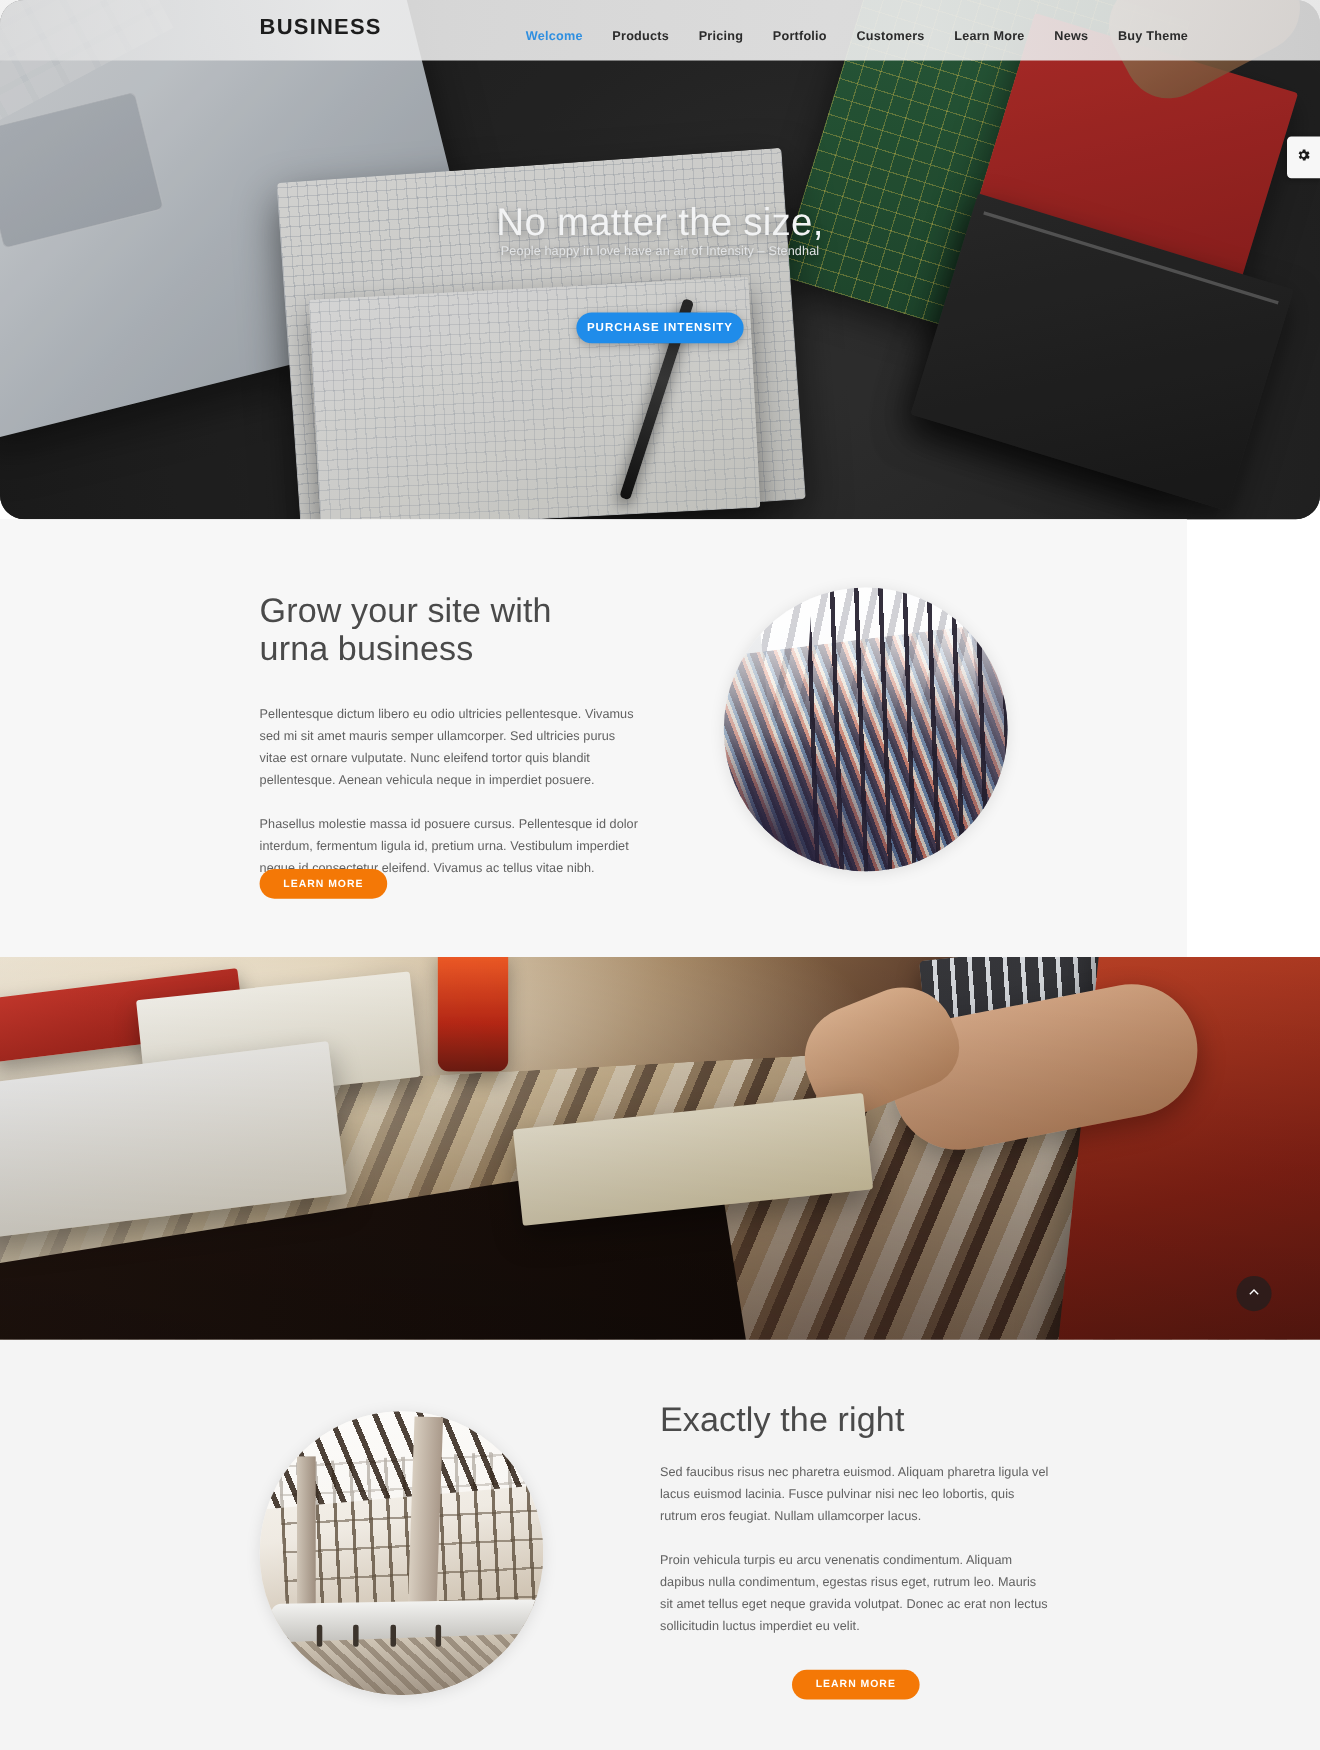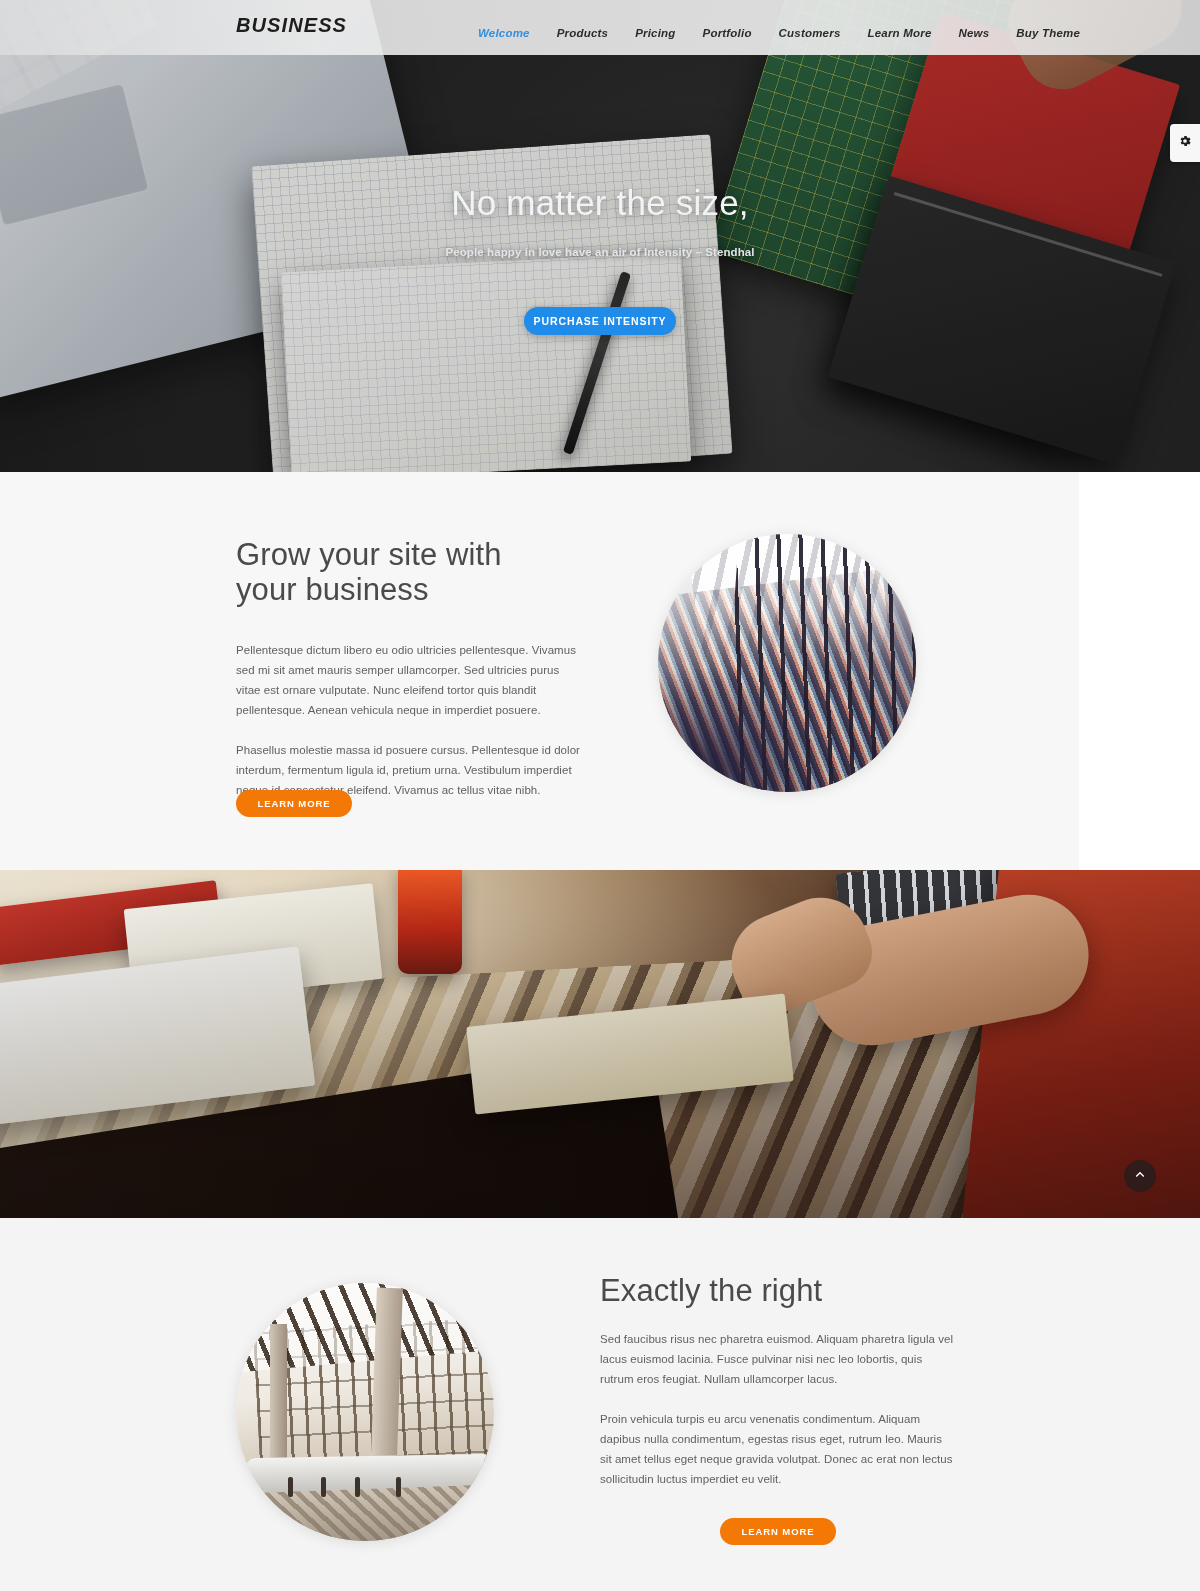--- a/index.html
+++ b/index.html
@@ -10,21 +10,21 @@
     font-family:"Liberation Sans", sans-serif;
     color:#444;
     -webkit-font-smoothing:antialiased;
   }
 
   
   .site-header{
     position:absolute; top:0; left:0; width:1200px; height:55px;
     z-index:40;
     background:linear-gradient(to right, rgba(232,232,232,0.55) 0%, rgba(236,236,236,0.72) 14%, rgba(238,238,238,0.88) 26%, rgba(236,236,236,0.92) 70%, rgba(228,228,228,0.88) 100%);
-    display:flex; align-items:center;font-style:italic;
+    display:flex; align-items:center;
   }
   .header-wrap{ width:1200px; height:55px; position:relative; }
   .brand{
     position:absolute; left:236px; top:14px;
     font-size:20px; letter-spacing:1.1px; font-weight:700;
     color:#1d1d1d; font-family:"Liberation Sans", sans-serif;
   }
   .main-nav{
     position:absolute; left:478px; top:0; height:66px;
     display:flex; align-items:center; gap:27px;
@@ -32,21 +32,21 @@
   .nav-link{
     font-size:11.5px; font-weight:700; color:#2b2b2b;
     text-decoration:none; letter-spacing:.2px; cursor:pointer;
     white-space:nowrap;
   }
   .nav-link.active{ color:#2f8fe0; }
 
   
   .hero{
     position:absolute; top:0; left:0; width:1200px; height:472px;
-    overflow:hidden; background:#242424;
+    overflow:hidden; background:#242424;border-radius:22px;
   }
   .hero-bg{ position:absolute; inset:0; }
 
   
   .desk{
     position:absolute; inset:0;
     background:
       radial-gradient(circle at 62% 72%, #343434 0%, #262626 45%, #1c1c1c 100%);
   }
   
@@ -138,21 +138,21 @@
     display:flex; flex-direction:column; align-items:center;
     justify-content:flex-start; padding-top:182px; z-index:3;
   }
   .hero-title{
     font-size:35px; line-height:1.18; font-weight:300; color:#f2f3f4;
     text-align:center; letter-spacing:.2px;
     text-shadow:0 2px 10px rgba(0,0,0,.35);
     font-family:"Liberation Sans", sans-serif;
   }
   .hero-sub{
-    margin-top:23px; font-size:11.5px; color:#e2e4e6; font-weight:700;
+    font-size:11.5px; color:#e2e4e6; font-weight:400;
     letter-spacing:.1px; text-shadow:0 1px 6px rgba(0,0,0,.5);
   }
   .btn{
     display:inline-flex; align-items:center; justify-content:center;
     border:none; cursor:pointer; color:#fff;
     font-family:"Liberation Sans", sans-serif;
     letter-spacing:.9px; font-weight:700;
   }
   .btn-primary{
     margin-top:49px; width:152px; height:28px; border-radius:16px;
@@ -424,21 +424,21 @@
     <svg viewBox="0 0 24 24" aria-hidden="true">
       <path d="M19.4 13a7.7 7.7 0 0 0 0-2l2-1.6-2-3.4-2.4 1a7.6 7.6 0 0 0-1.7-1l-.4-2.6h-4l-.4 2.6a7.6 7.6 0 0 0-1.7 1l-2.4-1-2 3.4L6.6 11a7.7 7.7 0 0 0 0 2l-2 1.6 2 3.4 2.4-1c.5.4 1.1.8 1.7 1l.4 2.6h4l.4-2.6c.6-.2 1.2-.6 1.7-1l2.4 1 2-3.4-2-1.6zM12 15.2A3.2 3.2 0 1 1 12 8.8a3.2 3.2 0 0 1 0 6.4z"></path>
     </svg>
   </span>
 </div>
 
 <section class="sec-grow">
   <div class="grow-text">
     <h2 class="sec-heading">
       <span>Grow your site with</span><br>
-      <span>your business</span>
+      <span>urna business</span>
     </h2>
     <p class="sec-p">Pellentesque dictum libero eu odio ultricies pellentesque. Vivamus sed mi sit amet mauris semper ullamcorper. Sed ultricies purus vitae est ornare vulputate. Nunc eleifend tortor quis blandit pellentesque. Aenean vehicula neque in imperdiet posuere.</p>
     <p class="sec-p">Phasellus molestie massa id posuere cursus. Pellentesque id dolor interdum, fermentum ligula id, pretium urna. Vestibulum imperdiet neque id consectetur eleifend. Vivamus ac tellus vitae nibh.</p>
   </div>
   <div class="grow-btn">
     <button class="btn btn-orange">LEARN MORE</button>
   </div>
 </section>
 
 <div class="circle-img circ-library">

